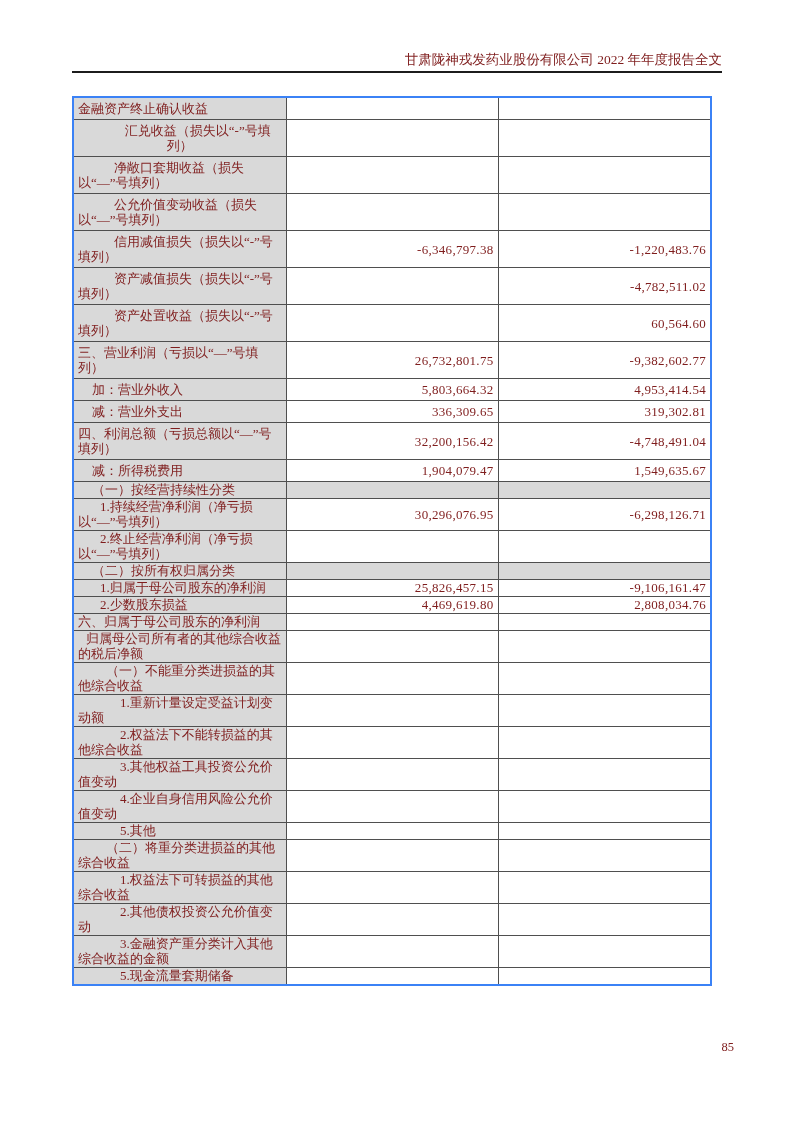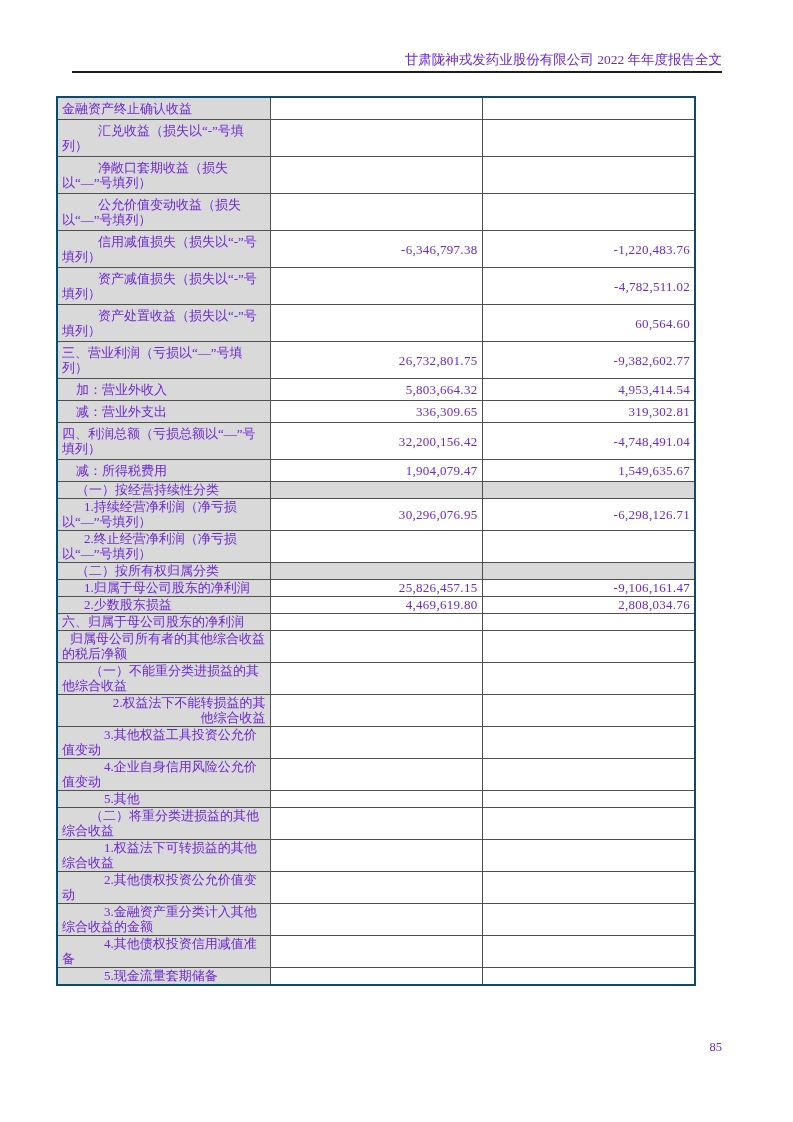--- a/index.html
+++ b/index.html
@@ -2,21 +2,21 @@
 <html><head>
 <meta charset="utf-8">
 <style>
   html, body { margin: 0; padding: 0; background: #ffffff; }
   .page {
     position: relative;
     width: 793px;
     height: 1122px;
     background: #ffffff;
     font-family: "Liberation Serif", "DejaVu Serif", serif;
-    color: #6d28d9;
+    color: #7f1d1d;
     overflow: hidden;
   }
   .page-header {
     position: absolute;
     top: 52px;
     left: 72px;
     right: 71px;
     text-align: right;
     font-size: 13.5px;
     line-height: 16px;
@@ -26,25 +26,25 @@
     position: absolute;
     top: 71px;
     left: 72px;
     right: 71px;
     height: 2px;
     background: #1c1c1c;
   }
   table.fin {
     position: absolute;
     top: 96px;
-    left: 56px;
+    left: 72px;
     width: 638px;
     border-collapse: collapse;
     table-layout: fixed;
-    border: 2px solid #0c4a6e;
+    border: 2px solid #3b82f6;
   }
   table.fin col.c1 { width: 213px; }
   table.fin col.c2 { width: 212px; }
   table.fin col.c3 { width: 213px; }
   table.fin td {
     border: 1px solid #4f4f4f;
     font-size: 13px;
     line-height: 15px;
     padding: 3px 4px;
     vertical-align: middle;
@@ -59,21 +59,21 @@
     text-align: right;
     padding-right: 7px;
     font-size: 12.5px;
     letter-spacing: 0.3px;
   }
   tr.highlight td.num-cell { background: #d9d9d9; }
   tr.tight td { padding-top: 0; padding-bottom: 1px; }
   .page-number {
     position: absolute;
     top: 1040px;
-    right: 71px;
+    right: 59px;
     font-size: 12.5px;
   }
 </style>
 </head>
 <body>
 
 <div class="page">
 
   <div class="page-header">甘肃陇神戎发药业股份有限公司 2022 年年度报告全文</div>
 
@@ -85,21 +85,21 @@
         <col class="c2">
         <col class="c3">
     </colgroup>
     <tbody>
         <tr>
       <td class="label-cell" style="text-indent: 0px;">金融资产终止确认收益</td>
       <td class="num-cell"></td>
       <td class="num-cell"></td>
     </tr>
         <tr>
-      <td class="label-cell" style="text-indent: 36px;">汇兑收益（损失以“-”号填列）</td>
+      <td class="label-cell" style="text-indent: 36px; text-align: center;">汇兑收益（损失以“-”号填列）</td>
       <td class="num-cell"></td>
       <td class="num-cell"></td>
     </tr>
         <tr>
       <td class="label-cell" style="text-indent: 36px;">净敞口套期收益（损失以“—”号填列）</td>
       <td class="num-cell"></td>
       <td class="num-cell"></td>
     </tr>
         <tr>
       <td class="label-cell" style="text-indent: 36px;">公允价值变动收益（损失以“—”号填列）</td>
@@ -185,21 +185,26 @@
       <td class="label-cell" style="text-indent: 8px; margin-top: 12px;">归属母公司所有者的其他综合收益的税后净额</td>
       <td class="num-cell"></td>
       <td class="num-cell"></td>
     </tr>
         <tr class="tight">
       <td class="label-cell" style="text-indent: 28px;">（一）不能重分类进损益的其他综合收益</td>
       <td class="num-cell"></td>
       <td class="num-cell"></td>
     </tr>
         <tr class="tight">
-      <td class="label-cell" style="text-indent: 42px; text-align: right;">2.权益法下不能转损益的其他综合收益</td>
+      <td class="label-cell" style="text-indent: 42px;">1.重新计量设定受益计划变动额</td>
+      <td class="num-cell"></td>
+      <td class="num-cell"></td>
+    </tr>
+        <tr class="tight">
+      <td class="label-cell" style="text-indent: 42px;">2.权益法下不能转损益的其他综合收益</td>
       <td class="num-cell"></td>
       <td class="num-cell"></td>
     </tr>
         <tr class="tight">
       <td class="label-cell" style="text-indent: 42px;">3.其他权益工具投资公允价值变动</td>
       <td class="num-cell"></td>
       <td class="num-cell"></td>
     </tr>
         <tr class="tight">
       <td class="label-cell" style="text-indent: 42px;">4.企业自身信用风险公允价值变动</td>
@@ -221,25 +226,20 @@
       <td class="num-cell"></td>
       <td class="num-cell"></td>
     </tr>
         <tr class="tight">
       <td class="label-cell" style="text-indent: 42px;">2.其他债权投资公允价值变动</td>
       <td class="num-cell"></td>
       <td class="num-cell"></td>
     </tr>
         <tr class="tight">
       <td class="label-cell" style="text-indent: 42px;">3.金融资产重分类计入其他综合收益的金额</td>
-      <td class="num-cell"></td>
-      <td class="num-cell"></td>
-    </tr>
-        <tr class="tight">
-      <td class="label-cell" style="text-indent: 42px;">4.其他债权投资信用减值准备</td>
       <td class="num-cell"></td>
       <td class="num-cell"></td>
     </tr>
         <tr class="tight">
       <td class="label-cell" style="text-indent: 42px;">5.现金流量套期储备</td>
       <td class="num-cell"></td>
       <td class="num-cell"></td>
     </tr>
       </tbody>
   </table>

